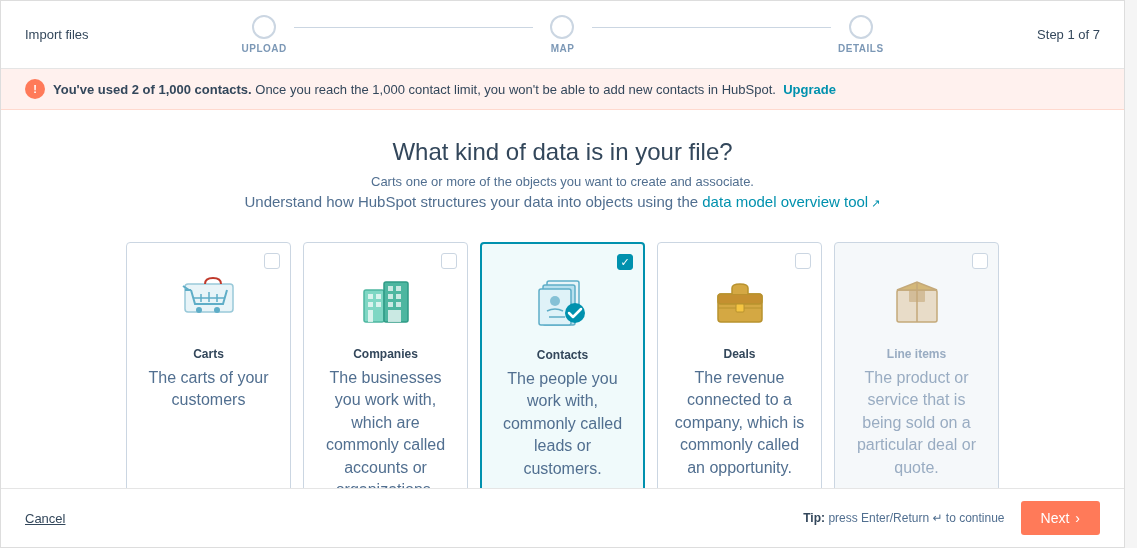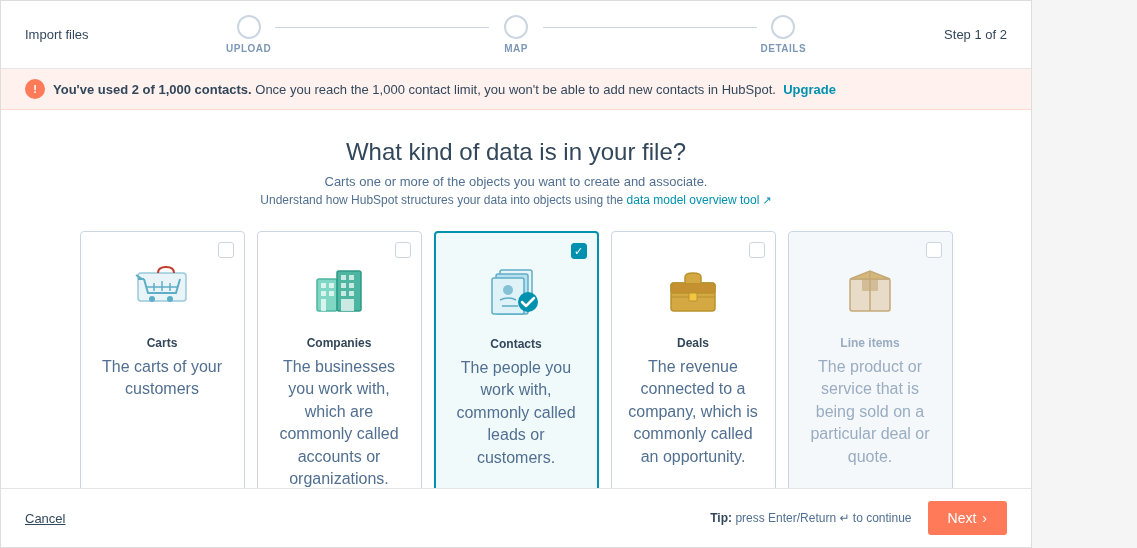--- a/index.html
+++ b/index.html
@@ -5,21 +5,21 @@
     * { box-sizing: border-box; margin: 0; padding: 0; }
     body {
       font-family: -apple-system, BlinkMacSystemFont, 'Segoe UI', Helvetica, Arial, sans-serif;
       background: #f5f5f5;
       width: 1137px;
       height: 548px;
       overflow: hidden;
     }
 
     .outer-container {
-      width: 1032px;
+      width: 1125px;
       height: 548px;
       background: #fff;
       border: 1px solid #ddd;
       display: flex;
       flex-direction: column;
       overflow: hidden;
       position: relative;
     }
 
     
@@ -169,23 +169,23 @@
 
     .page-subtitle {
       text-align: center;
       font-size: 13px;
       color: #516f90;
       margin-bottom: 4px;
     }
 
     .page-subtitle-link {
       text-align: center;
-      font-size: 12px;
+      font-size: 15px;
       color: #516f90;
-      margin-bottom: 24px;
+      margin-bottom: 32px;
     }
 
     .page-subtitle-link a {
       color: #0091ae;
       text-decoration: none;
     }
 
     .page-subtitle-link a::after {
       content: ' ↗';
       font-size: 11px;
@@ -363,21 +363,21 @@
       <div class="step-item">
         <div class="step-circle"></div>
         <span class="step-label">MAP</span>
       </div>
       <div class="step-item">
         <div class="step-circle"></div>
         <span class="step-label">DETAILS</span>
       </div>
     </div>
 
-    <span class="step-of">Step 1 of 2</span>
+    <span class="step-of">Step 1 of 7</span>
   </div>
 
   <div class="banner">
     <div class="banner-icon">!</div>
     <span class="banner-text">
       <strong>You've used 2 of 1,000 contacts.</strong>
       <span> Once you reach the 1,000 contact limit, you won't be able to add new contacts in HubSpot.</span>
       &nbsp;<a class="banner-upgrade">Upgrade</a>
     </span>
   </div>

